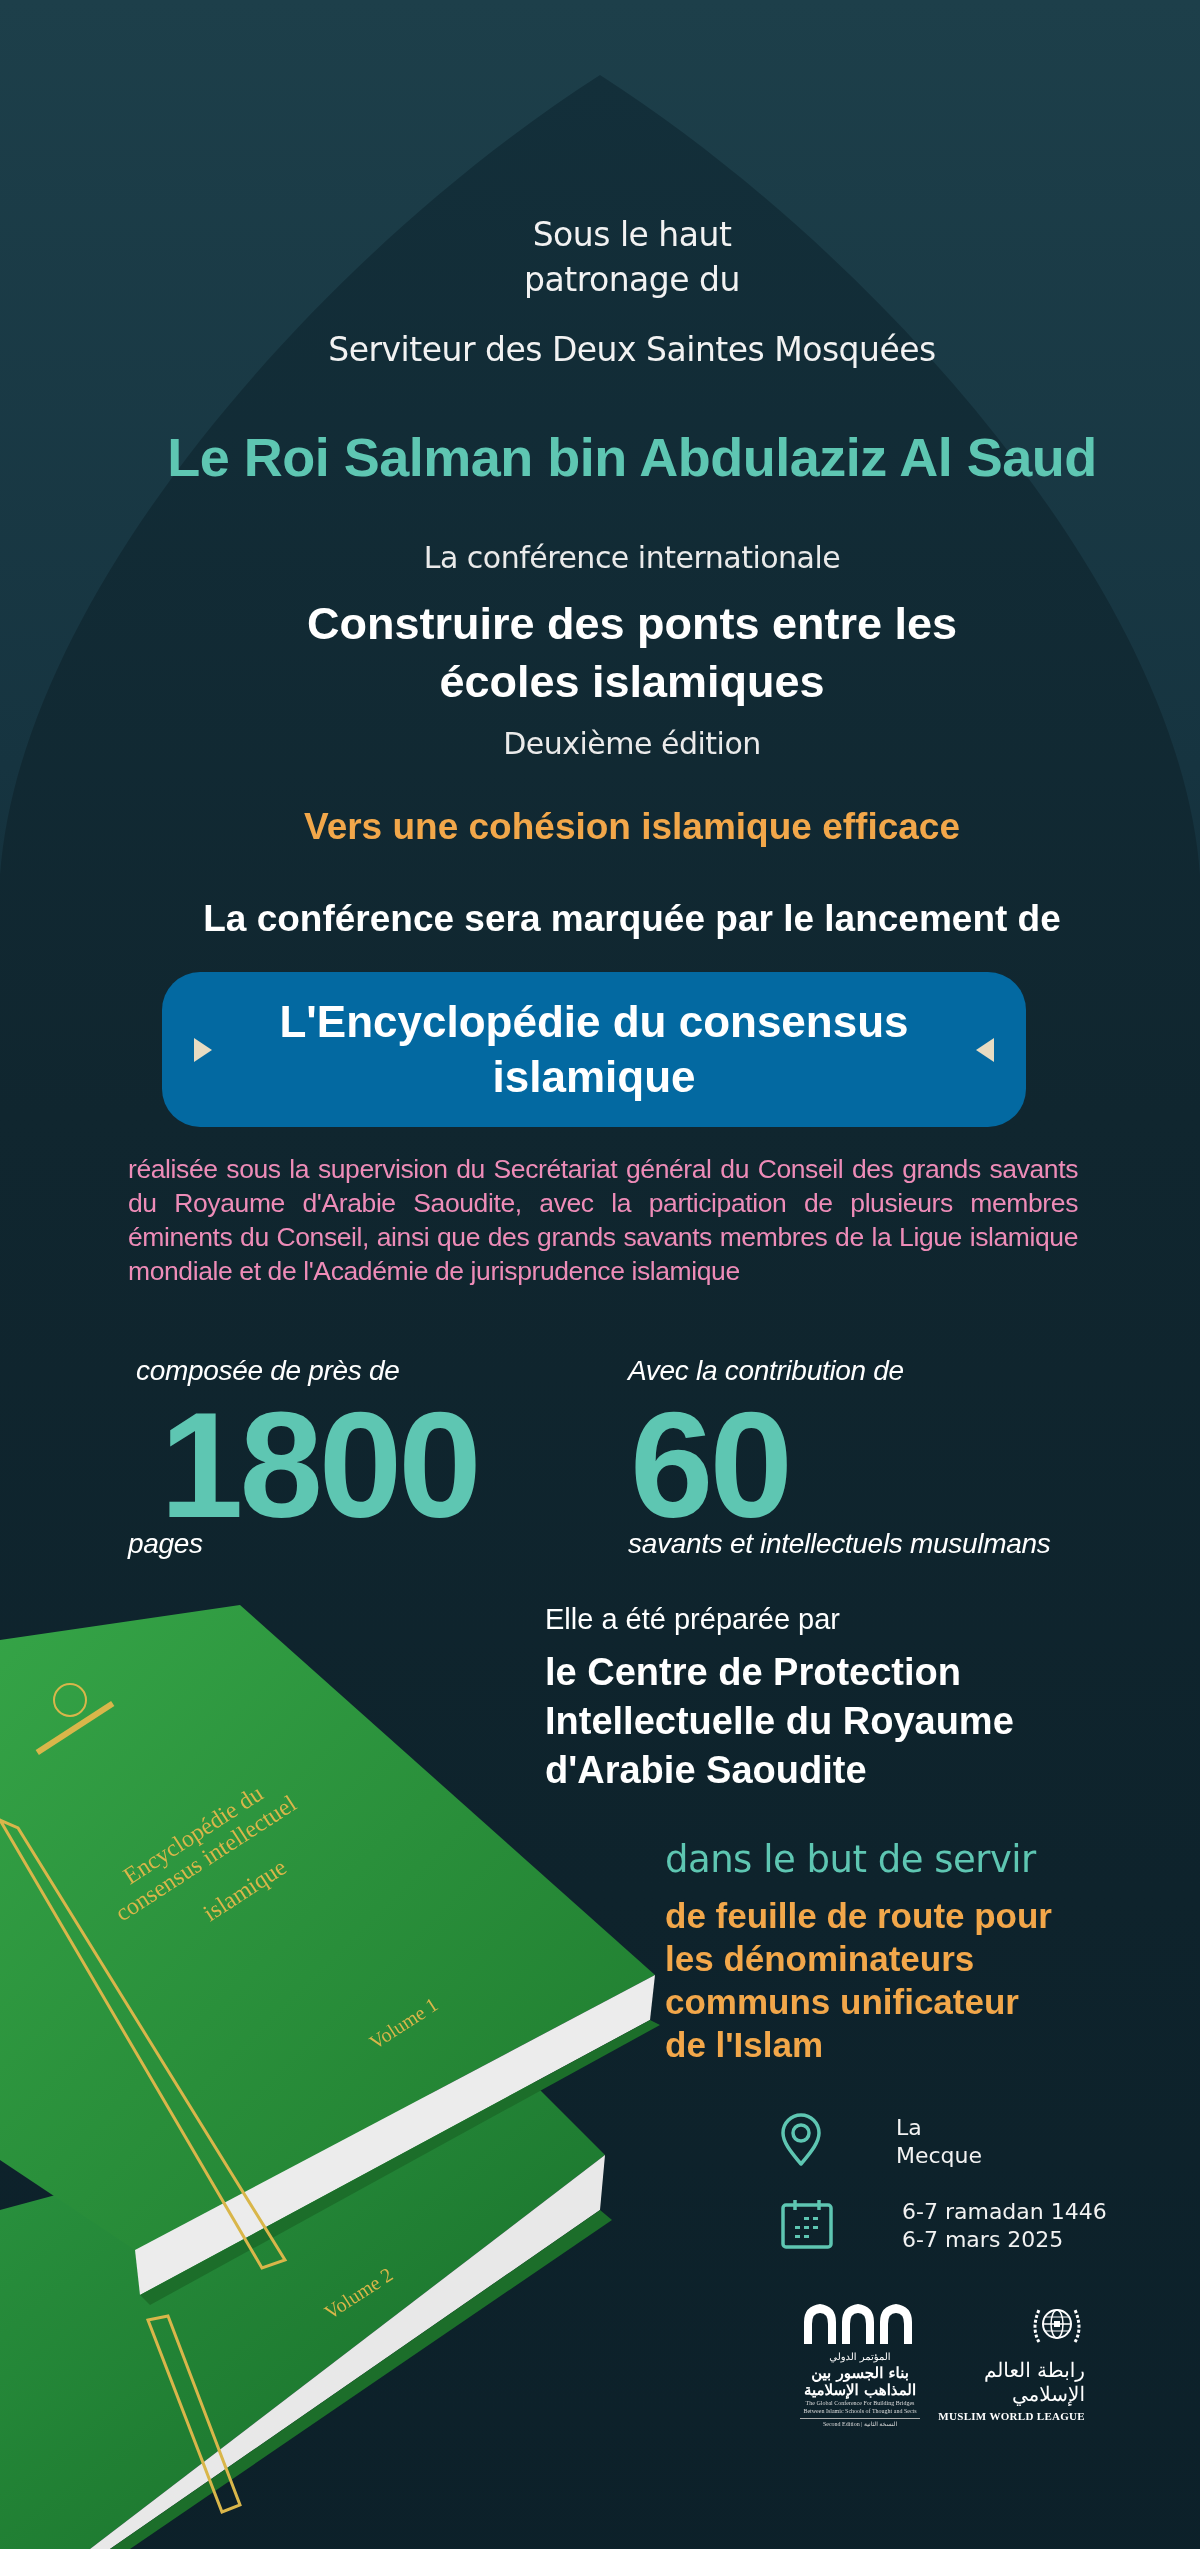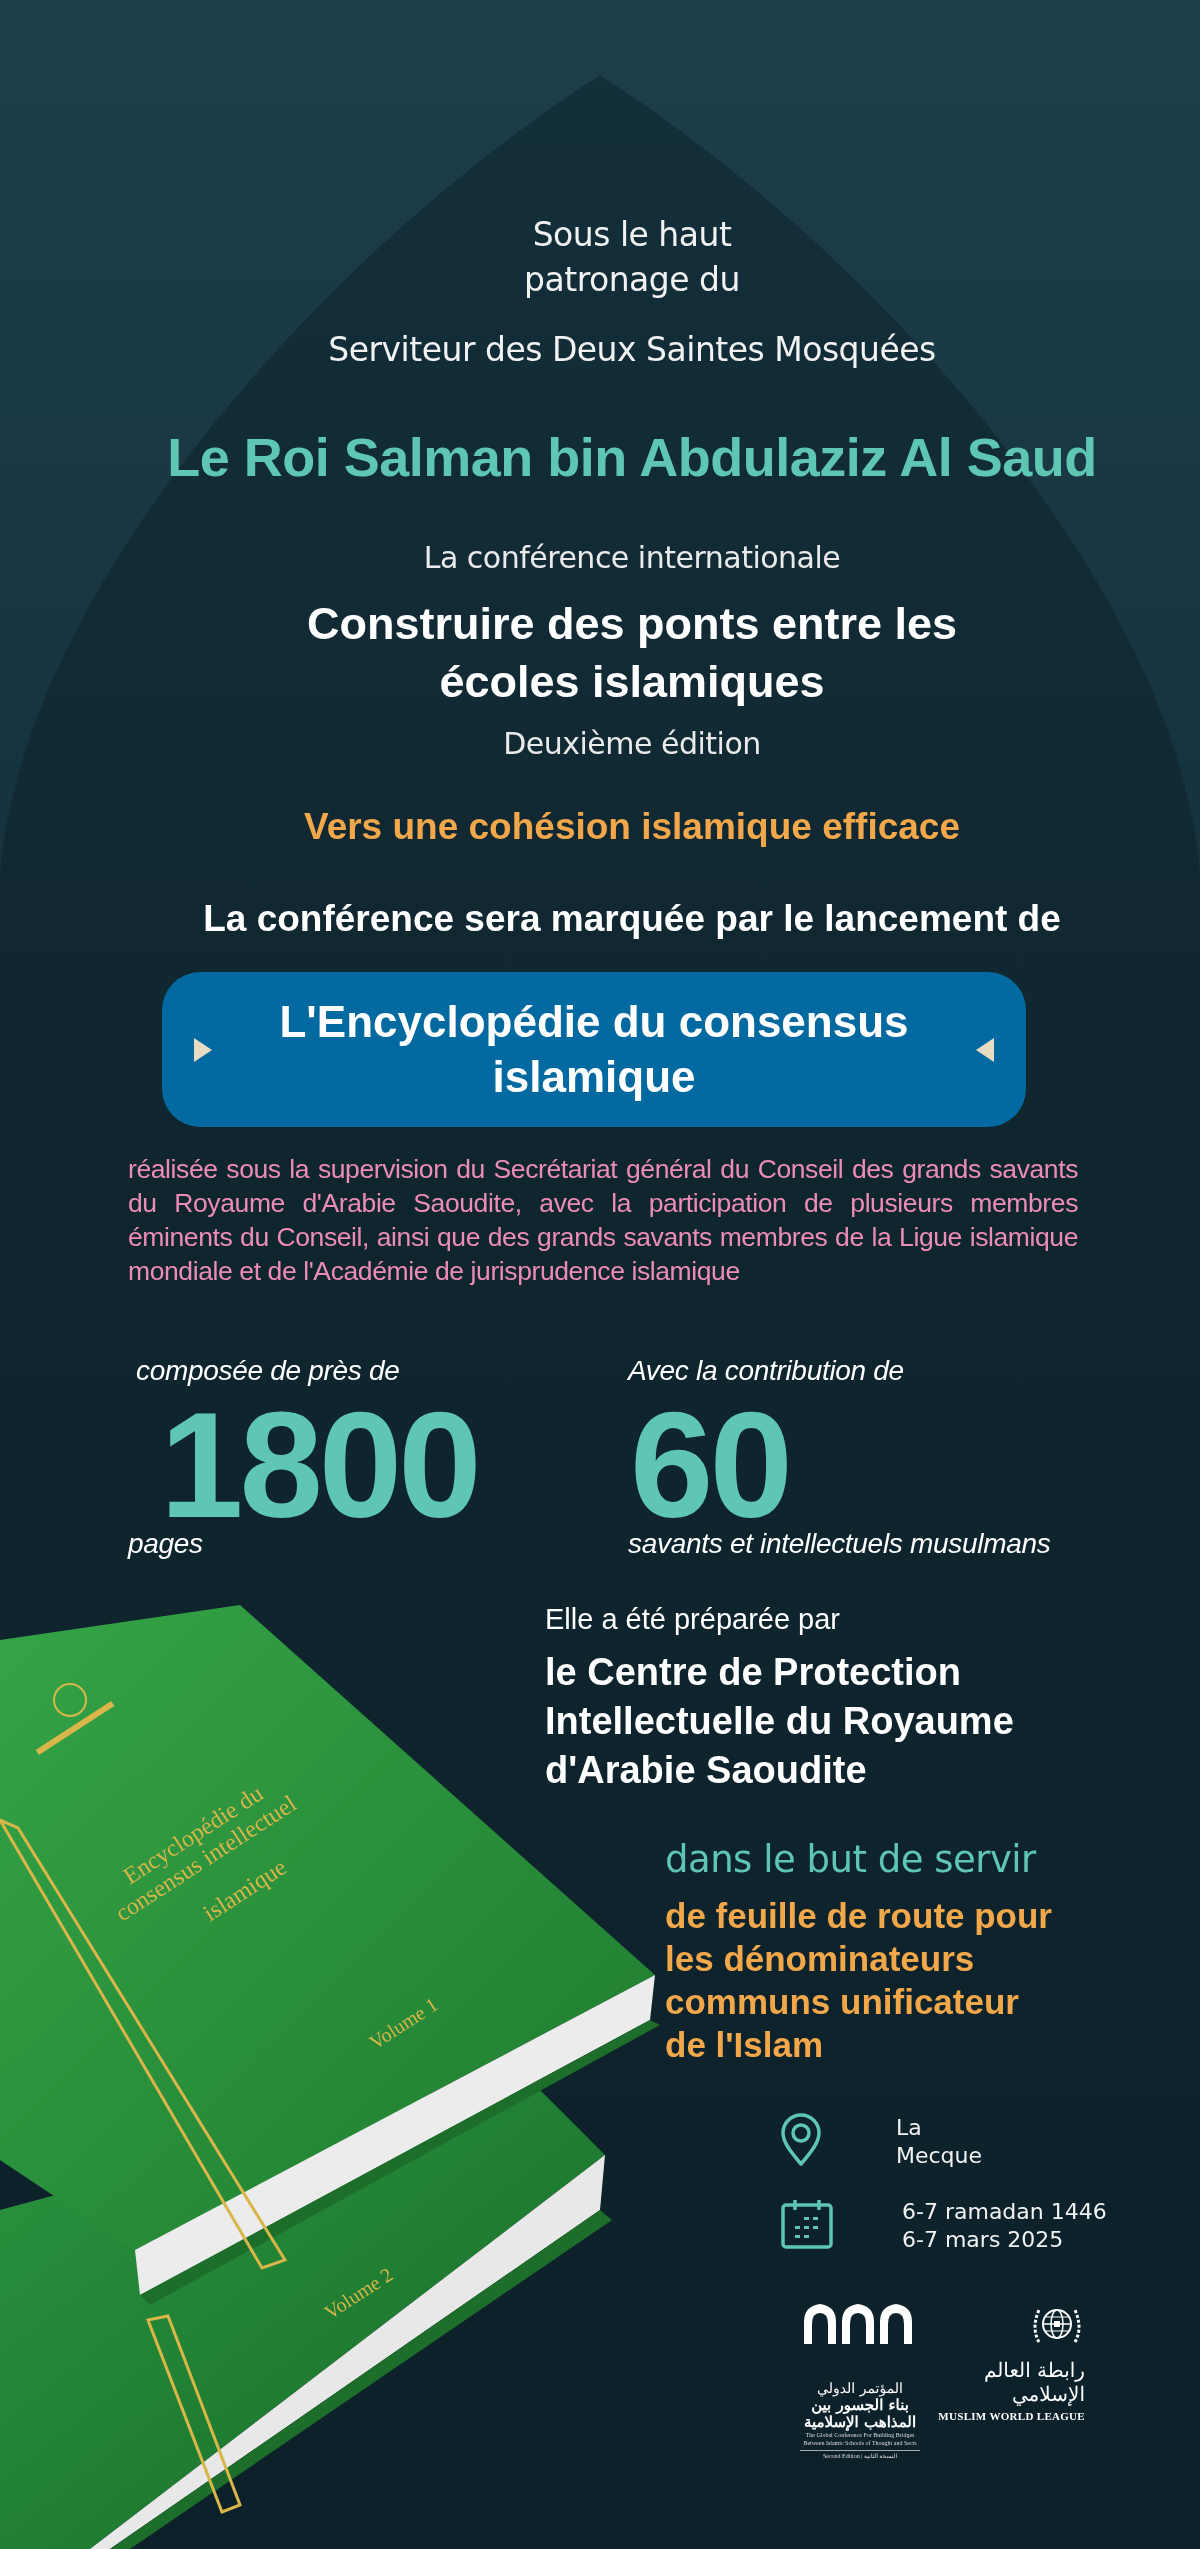--- a/index.html
+++ b/index.html
@@ -182,21 +182,21 @@
     <div>6-7 mars 2025</div>
   </div>
 </div>
 
 <div class="logo1">
   <svg width="120" height="44" viewBox="0 0 120 44">
     <path d="M4 44 V22 Q4 6 20 4 Q36 6 36 22 V44 H28 V24 Q28 13 20 13 Q12 13 12 24 V44 Z" fill="#fff"></path>
     <path d="M42 44 V22 Q42 6 58 4 Q74 6 74 22 V44 H66 V24 Q66 13 58 13 Q50 13 50 24 V44 Z" fill="#fff"></path>
     <path d="M80 44 V22 Q80 6 96 4 Q112 6 112 22 V44 H104 V24 Q104 13 96 13 Q88 13 88 24 V44 Z" fill="#fff"></path>
   </svg>
-  <div class="logo-ar" style="font-size:14px;margin-top:32px;">المؤتمر الدولي</div>
+  <div class="logo-ar" style="font-size:10px;">المؤتمر الدولي</div>
   <div class="logo-ar" style="font-weight:bold;">بناء الجسور بين</div>
   <div class="logo-ar" style="font-weight:bold;">المذاهب الإسلامية</div>
   <div class="logo-en">The Global Conference For Building Bridges</div>
   <div class="logo-en">Between Islamic Schools of Thought and Sects</div>
   <div class="logo-en" style="border-top:1px solid #aaa; margin-top:3px; padding-top:1px;">Second Edition | النسخة الثانية</div>
 </div>
 <div class="logo2">
   <svg width="56" height="50" viewBox="0 0 56 50">
     <path d="M10 42 Q2 28 10 10" fill="none" stroke="#fff" stroke-width="3" stroke-dasharray="3 2"></path>
     <path d="M46 42 Q54 28 46 10" fill="none" stroke="#fff" stroke-width="3" stroke-dasharray="3 2"></path>

